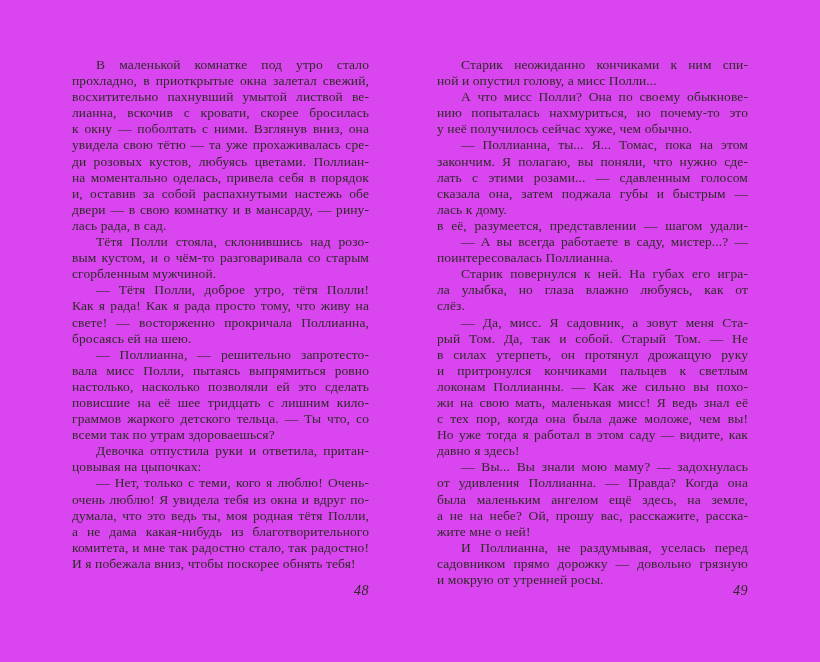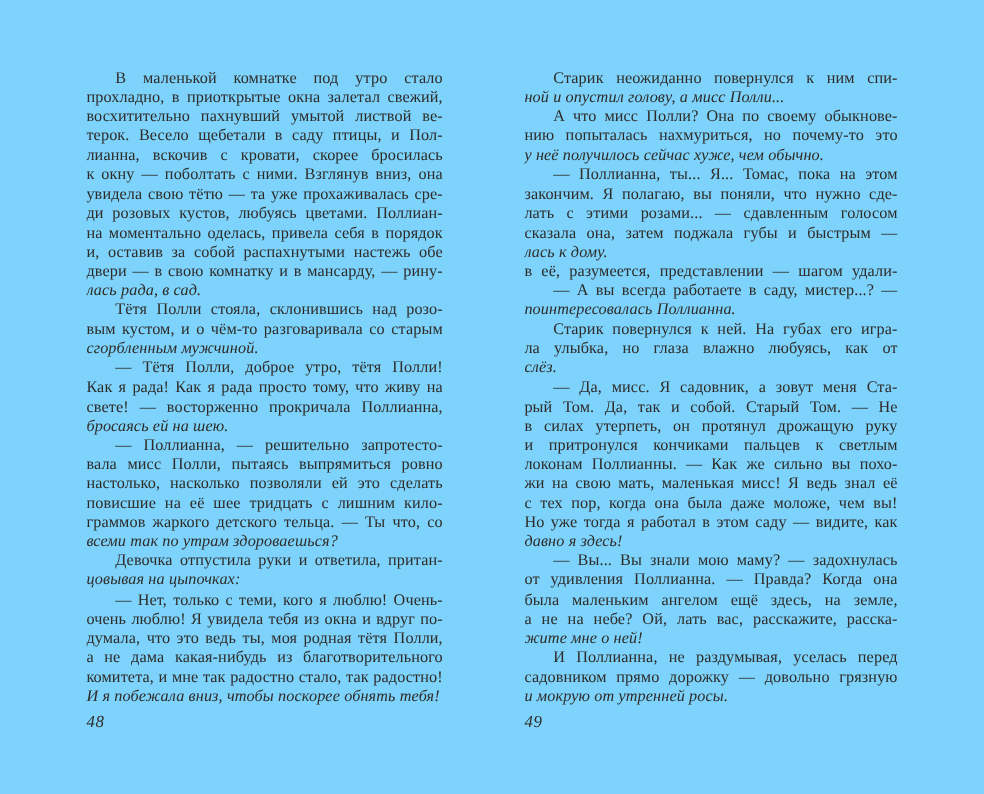--- a/index.html
+++ b/index.html
@@ -4,21 +4,21 @@
 <style>
   html, body {
     margin: 0;
     padding: 0;
     background: #fdfdfd;
   }
   .spread {
     position: relative;
     width: 820px;
     height: 662px;
-    background: #7dd3fc;
+    background: #d946ef;
     font-family: "Liberation Serif", "DejaVu Serif", serif;
     color: #2e2b28;
     overflow: hidden;
   }
   .page {
     position: absolute;
     top: 0;
     height: 662px;
   }
   #left-page  { left: 72px;  width: 297px; }
@@ -32,43 +32,42 @@
     line-height: 16.1px;
   }
   .line {
     text-align: justify;
     text-align-last: justify;
     height: 16.1px;
     overflow: hidden;
     letter-spacing: 0.1px;
   }
   .line.first { text-indent: 24px; }
-  .line.last  { text-align-last: left; font-style: italic; }
+  .line.last  { text-align-last: left; }
   .page-number {
     position: absolute;
-    top: 595px;
+    top: 583px;
     left: 0;
     right: 0;
-    text-align: left;
+    text-align: right;
     font-style: italic;
     font-size: 14px;
     letter-spacing: 0.5px;
   }
 </style>
 </head>
 <body>
 
 <div class="spread">
 
   <div class="page" id="left-page">
     <div class="page-text" id="left-page-text">
         <div class="line first">В маленькой комнатке под утро стало</div>
         <div class="line">прохладно, в приоткрытые окна залетал свежий,</div>
         <div class="line">восхитительно пахнувший умытой листвой ве-</div>
-        <div class="line">терок. Весело щебетали в саду птицы, и Пол-</div>
         <div class="line">лианна, вскочив с кровати, скорее бросилась</div>
         <div class="line">к окну — поболтать с ними. Взглянув вниз, она</div>
         <div class="line">увидела свою тётю — та уже прохаживалась сре-</div>
         <div class="line">ди розовых кустов, любуясь цветами. Поллиан-</div>
         <div class="line">на моментально оделась, привела себя в порядок</div>
         <div class="line">и, оставив за собой распахнутыми настежь обе</div>
         <div class="line">двери — в свою комнатку и в мансарду, — рину-</div>
         <div class="line last">лась рада, в сад.</div>
         <div class="line first">Тётя Полли стояла, склонившись над розо-</div>
         <div class="line">вым кустом, и о чём-то разговаривала со старым</div>
@@ -90,21 +89,21 @@
         <div class="line">думала, что это ведь ты, моя родная тётя Полли,</div>
         <div class="line">а не дама какая-нибудь из благотворительного</div>
         <div class="line">комитета, и мне так радостно стало, так радостно!</div>
         <div class="line last">И я побежала вниз, чтобы поскорее обнять тебя!</div>
       </div>
     <div class="page-number">48</div>
   </div>
 
   <div class="page" id="right-page">
     <div class="page-text" id="right-page-text">
-        <div class="line first">Старик неожиданно повернулся к ним спи-</div>
+        <div class="line first">Старик неожиданно кончиками к ним спи-</div>
         <div class="line last">ной и опустил голову, а мисс Полли...</div>
         <div class="line first">А что мисс Полли? Она по своему обыкнове-</div>
         <div class="line">нию попыталась нахмуриться, но почему-то это</div>
         <div class="line last">у неё получилось сейчас хуже, чем обычно.</div>
         <div class="line first">— Поллианна, ты... Я... Томас, пока на этом</div>
         <div class="line">закончим. Я полагаю, вы поняли, что нужно сде-</div>
         <div class="line">лать с этими розами... — сдавленным голосом</div>
         <div class="line">сказала она, затем поджала губы и быстрым —</div>
         <div class="line last">лась к дому.</div>
         <div class="line">в её, разумеется, представлении — шагом удали-</div>
@@ -118,21 +117,21 @@
         <div class="line">в силах утерпеть, он протянул дрожащую руку</div>
         <div class="line">и притронулся кончиками пальцев к светлым</div>
         <div class="line">локонам Поллианны. — Как же сильно вы похо-</div>
         <div class="line">жи на свою мать, маленькая мисс! Я ведь знал её</div>
         <div class="line">с тех пор, когда она была даже моложе, чем вы!</div>
         <div class="line">Но уже тогда я работал в этом саду — видите, как</div>
         <div class="line last">давно я здесь!</div>
         <div class="line first">— Вы... Вы знали мою маму? — задохнулась</div>
         <div class="line">от удивления Поллианна. — Правда? Когда она</div>
         <div class="line">была маленьким ангелом ещё здесь, на земле,</div>
-        <div class="line">а не на небе? Ой, лать вас, расскажите, расска-</div>
+        <div class="line">а не на небе? Ой, прошу вас, расскажите, расска-</div>
         <div class="line last">жите мне о ней!</div>
         <div class="line first">И Поллианна, не раздумывая, уселась перед</div>
         <div class="line">садовником прямо дорожку — довольно грязную</div>
         <div class="line last">и мокрую от утренней росы.</div>
       </div>
     <div class="page-number">49</div>
   </div>
 
 </div>
 

